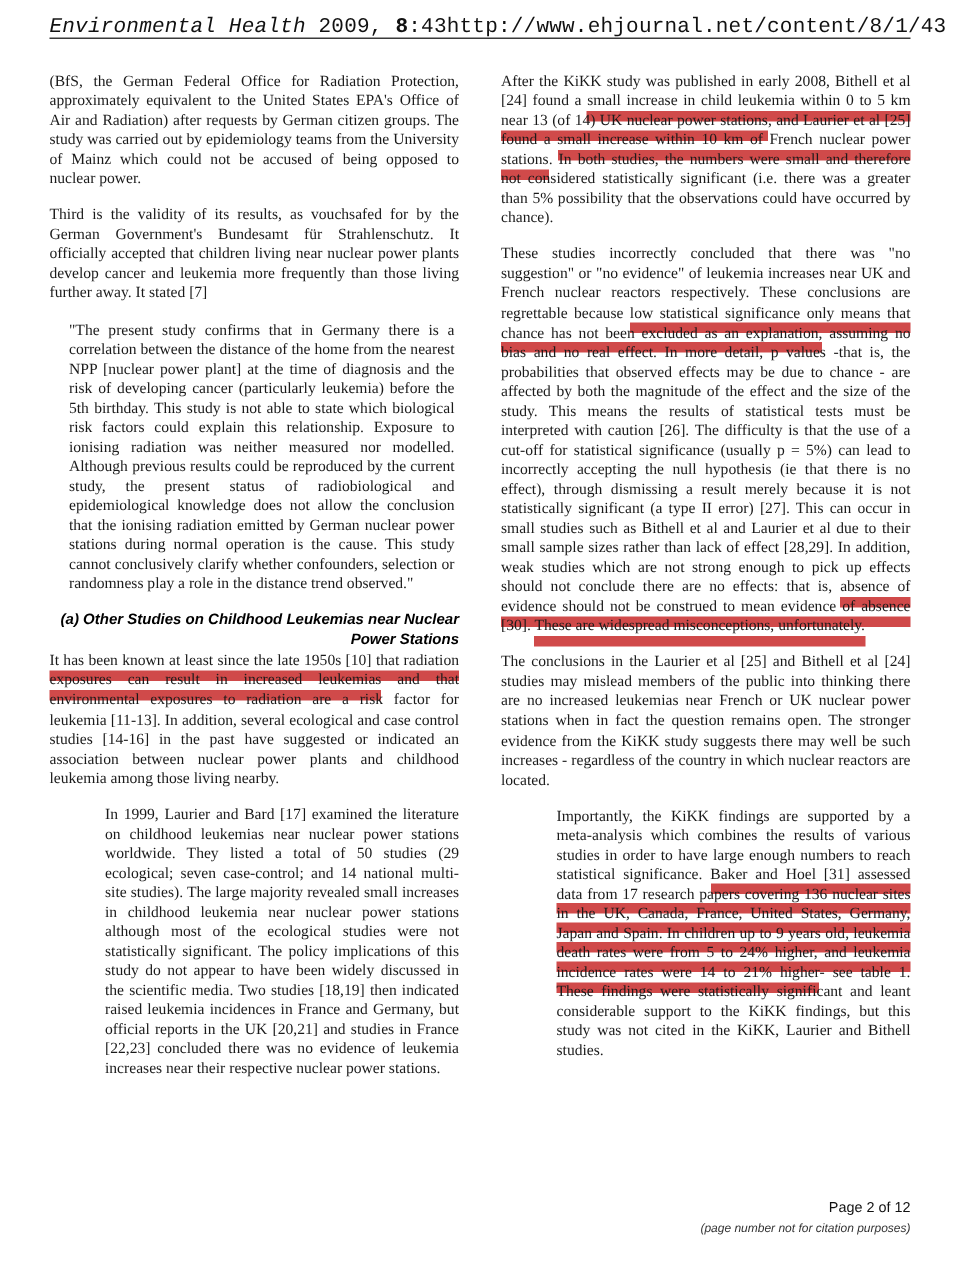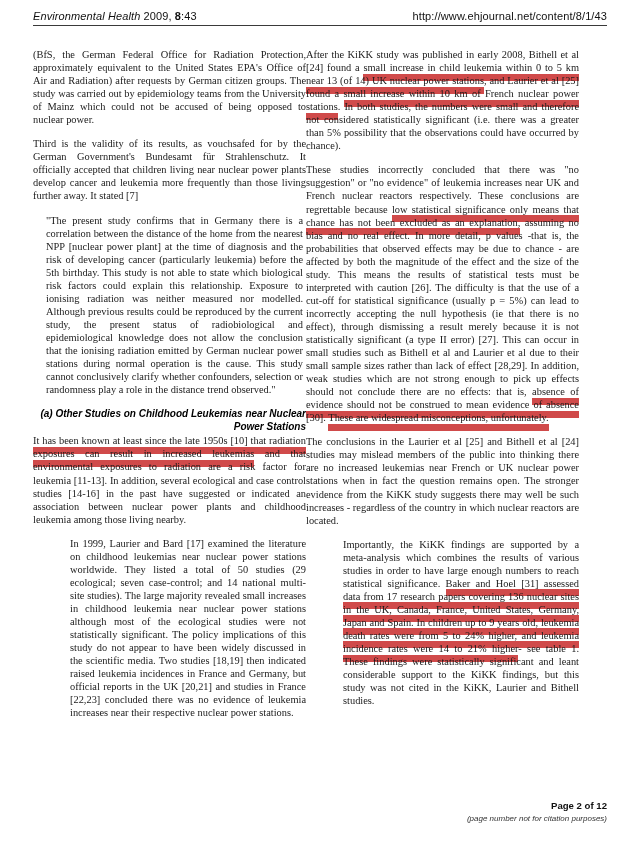--- a/index.html
+++ b/index.html
@@ -26,22 +26,22 @@
 
   
   .runhead {
     position: absolute;
     left: 33px;
     top: 10px;
     width: 574px;
     display: flex;
     justify-content: space-between;
     align-items: baseline;
-    font-family: Liberation Sans, sans-serif;
-    font-size: 11px;
+    font-family: Liberation Mono, monospace;
+    font-size: 14px;
     color: #111;
     letter-spacing: 0.01em;
   }
   .runhead .left { white-space: nowrap; }
   .runhead .left i { font-style: italic; }
   .runhead .left b { font-weight: bold; }
   .runhead .right { white-space: nowrap; }
   .rule {
     position: absolute;
     left: 33px;
@@ -52,20 +52,21 @@
   }
 
   
   .columns {
     position: absolute;
     left: 33px;
     top: 48px;
     width: 574px;
     height: 740px;
     display: flex;
+    gap: 28px;
   }
   .col {
     width: 273px;
     position: relative;
   }
 
   p.body {
     margin: 0 0 11px 0;
     font-size: 10.4px;
     line-height: 13.05px;
@@ -114,21 +115,21 @@
   
   .footer {
     position: absolute;
     right: 33px;
     bottom: 28px;
     text-align: right;
     font-family: "Liberation Sans", "DejaVu Sans", sans-serif;
   }
   .footer .pageno {
     font-size: 9.6px;
-    font-weight: bold;
+    font-weight: normal;
     color: #111;
     line-height: 13px;
   }
   .footer .note {
     font-size: 8px;
     font-style: italic;
     color: #333;
     line-height: 12px;
     margin-top: 1px;
   }

